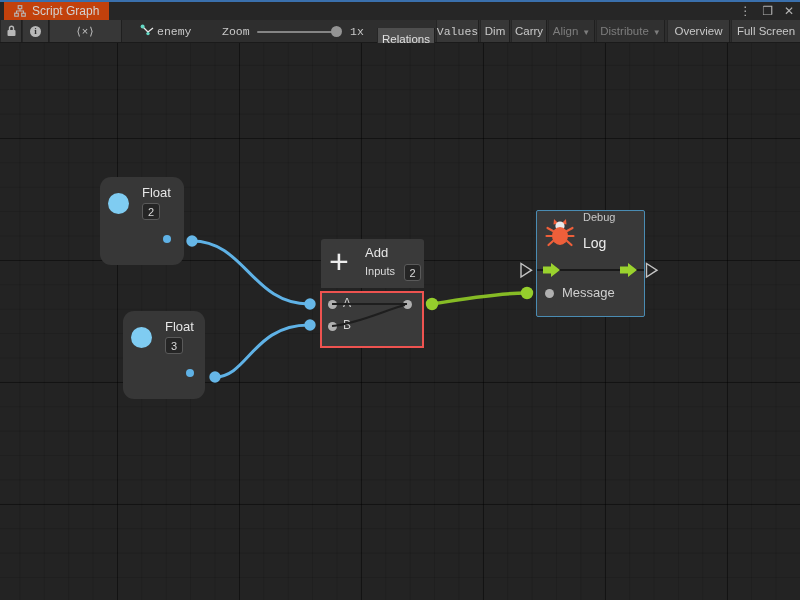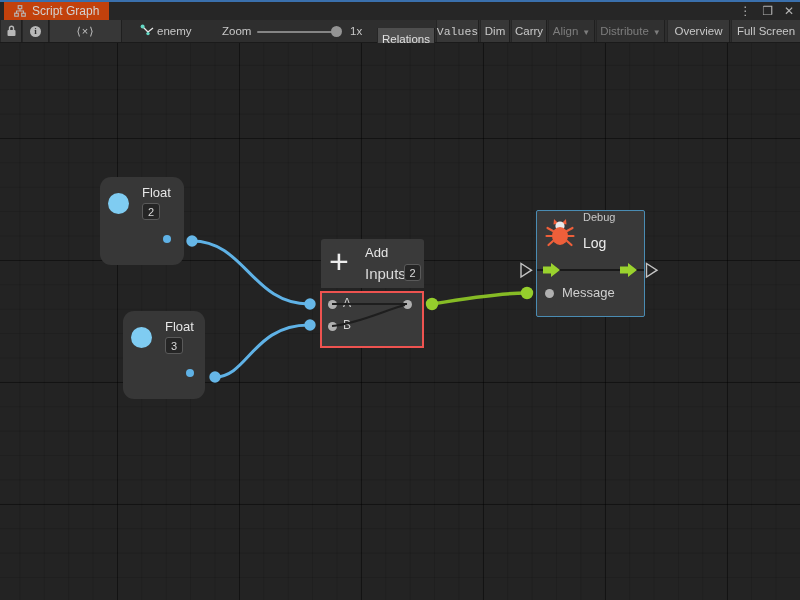--- a/index.html
+++ b/index.html
@@ -14,21 +14,21 @@
   .tab{position:absolute;left:4px;top:0;bottom:0;background:#c2410c;display:flex;align-items:center;gap:6px;padding:0 10px;}
   .tab-label{font-size:12px;color:#d2d2d2;white-space:nowrap;}
   .win-controls{position:absolute;right:6px;top:0;bottom:0;display:flex;align-items:center;gap:11px;color:#b4b4b4;font-size:12px;}
   .win-controls span{cursor:default;line-height:1;}
   
   .toolbar{position:absolute;top:20px;left:0;right:0;height:23px;background:#2e2e2e;border-bottom:1px solid #1a1a1a;box-sizing:border-box;}
   .tb-btn{position:absolute;top:0;height:22px;box-sizing:border-box;display:flex;align-items:center;justify-content:center;
     font-size:11.5px;color:#c8c8c8;background:#373737;border-left:1px solid #262626;border-right:1px solid #1f1f1f;white-space:nowrap;}
   .tb-btn.active{background:#4e4e4e;color:#e0e0e0;}
   .tb-btn.disabled{background:#303030;color:#7d7d7d;}
-  .tb-label{position:absolute;top:0;height:22px;display:flex;align-items:center;font-size:11.5px;color:#c8c8c8;}
+  .tb-label{position:absolute;top:0;height:22px;display:flex;align-items:center;font-size:11.5px;color:#c8c8c8;font-family:Liberation Mono, monospace;}
   .arrow{font-size:8px;margin-left:4px;position:relative;top:1px;}
   .info-circle{display:inline-flex;align-items:center;justify-content:center;width:11px;height:11px;border-radius:50%;
     background:#b8b8b8;color:#2e2e2e;font-size:9px;font-weight:bold;font-family:"Liberation Serif",serif;}
   .code-glyph{font-size:11px;color:#c0c0c0;letter-spacing:1px;}
   .slider-track{position:absolute;top:11px;height:2px;background:#858585;border-radius:1px;}
   .slider-handle{position:absolute;width:11px;height:11px;border-radius:50%;background:#949494;top:6px;}
   
   .canvas{
     position:absolute;top:43px;left:0;right:0;bottom:0;
     background-color:#232323;
@@ -44,21 +44,21 @@
   .node-float1{left:100px;top:134px;width:84px;height:88px;}
   .node-float2{left:123px;top:268px;width:82px;height:88px;}
   .f-circle{position:absolute;left:8px;top:16px;width:21px;height:21px;border-radius:50%;background:#7fccf2;}
   .f-title{position:absolute;left:42px;top:8px;font-size:13px;color:#e6e6e6;}
   .valuebox{position:absolute;display:flex;align-items:center;justify-content:center;background:#252525;border:1px solid #5a5a5a;border-radius:3px;font-size:11px;color:#d8d8d8;}
   .f-valuebox{left:42px;top:26px;width:16px;height:15px;}
   .f-port{position:absolute;left:63px;top:58px;width:8px;height:8px;border-radius:50%;background:#5fb2e6;}
   .add-header{position:absolute;left:321px;top:196px;width:103px;height:49px;background:#3a3a3a;border-radius:3px 3px 0 0;}
   .plus-icon{position:absolute;left:8px;top:-1px;font-size:34px;font-weight:300;color:#ededed;line-height:46px;}
   .add-title{position:absolute;left:44px;top:6px;font-size:13px;color:#e6e6e6;}
-  .add-inputs-label{position:absolute;left:44px;top:26px;font-size:15px;color:#dadada;}
+  .add-inputs-label{position:absolute;left:44px;top:26px;font-size:11px;color:#dadada;}
   .add-valuebox{left:83px;top:25px;width:15px;height:15px;}
   .add-body{position:absolute;left:320px;top:248px;width:104px;height:57px;background:#3a3a3a;border:2px solid #ee5350;box-sizing:border-box;}
   .port-dot{position:absolute;width:9px;height:9px;border-radius:50%;background:#b0b0b0;}
   .port-label{position:absolute;font-size:12px;color:#d4d4d4;line-height:13px;}
   .debug-node{position:absolute;left:536px;top:167px;width:109px;height:107px;background:#393939;border:1px solid #4a8cb3;box-sizing:border-box;border-radius:2px;}
   .debug-cat{position:absolute;left:46px;top:0;font-size:11px;color:#c8c8c8;}
   .debug-title{position:absolute;left:46px;top:24px;font-size:14px;color:#ececec;}
   .msg-dot{left:7.5px;top:77.5px;}
   .msg-label{left:25px;top:75px;font-size:13px;color:#cfcfcf;}
   .overlay{position:absolute;inset:0;pointer-events:none;}

